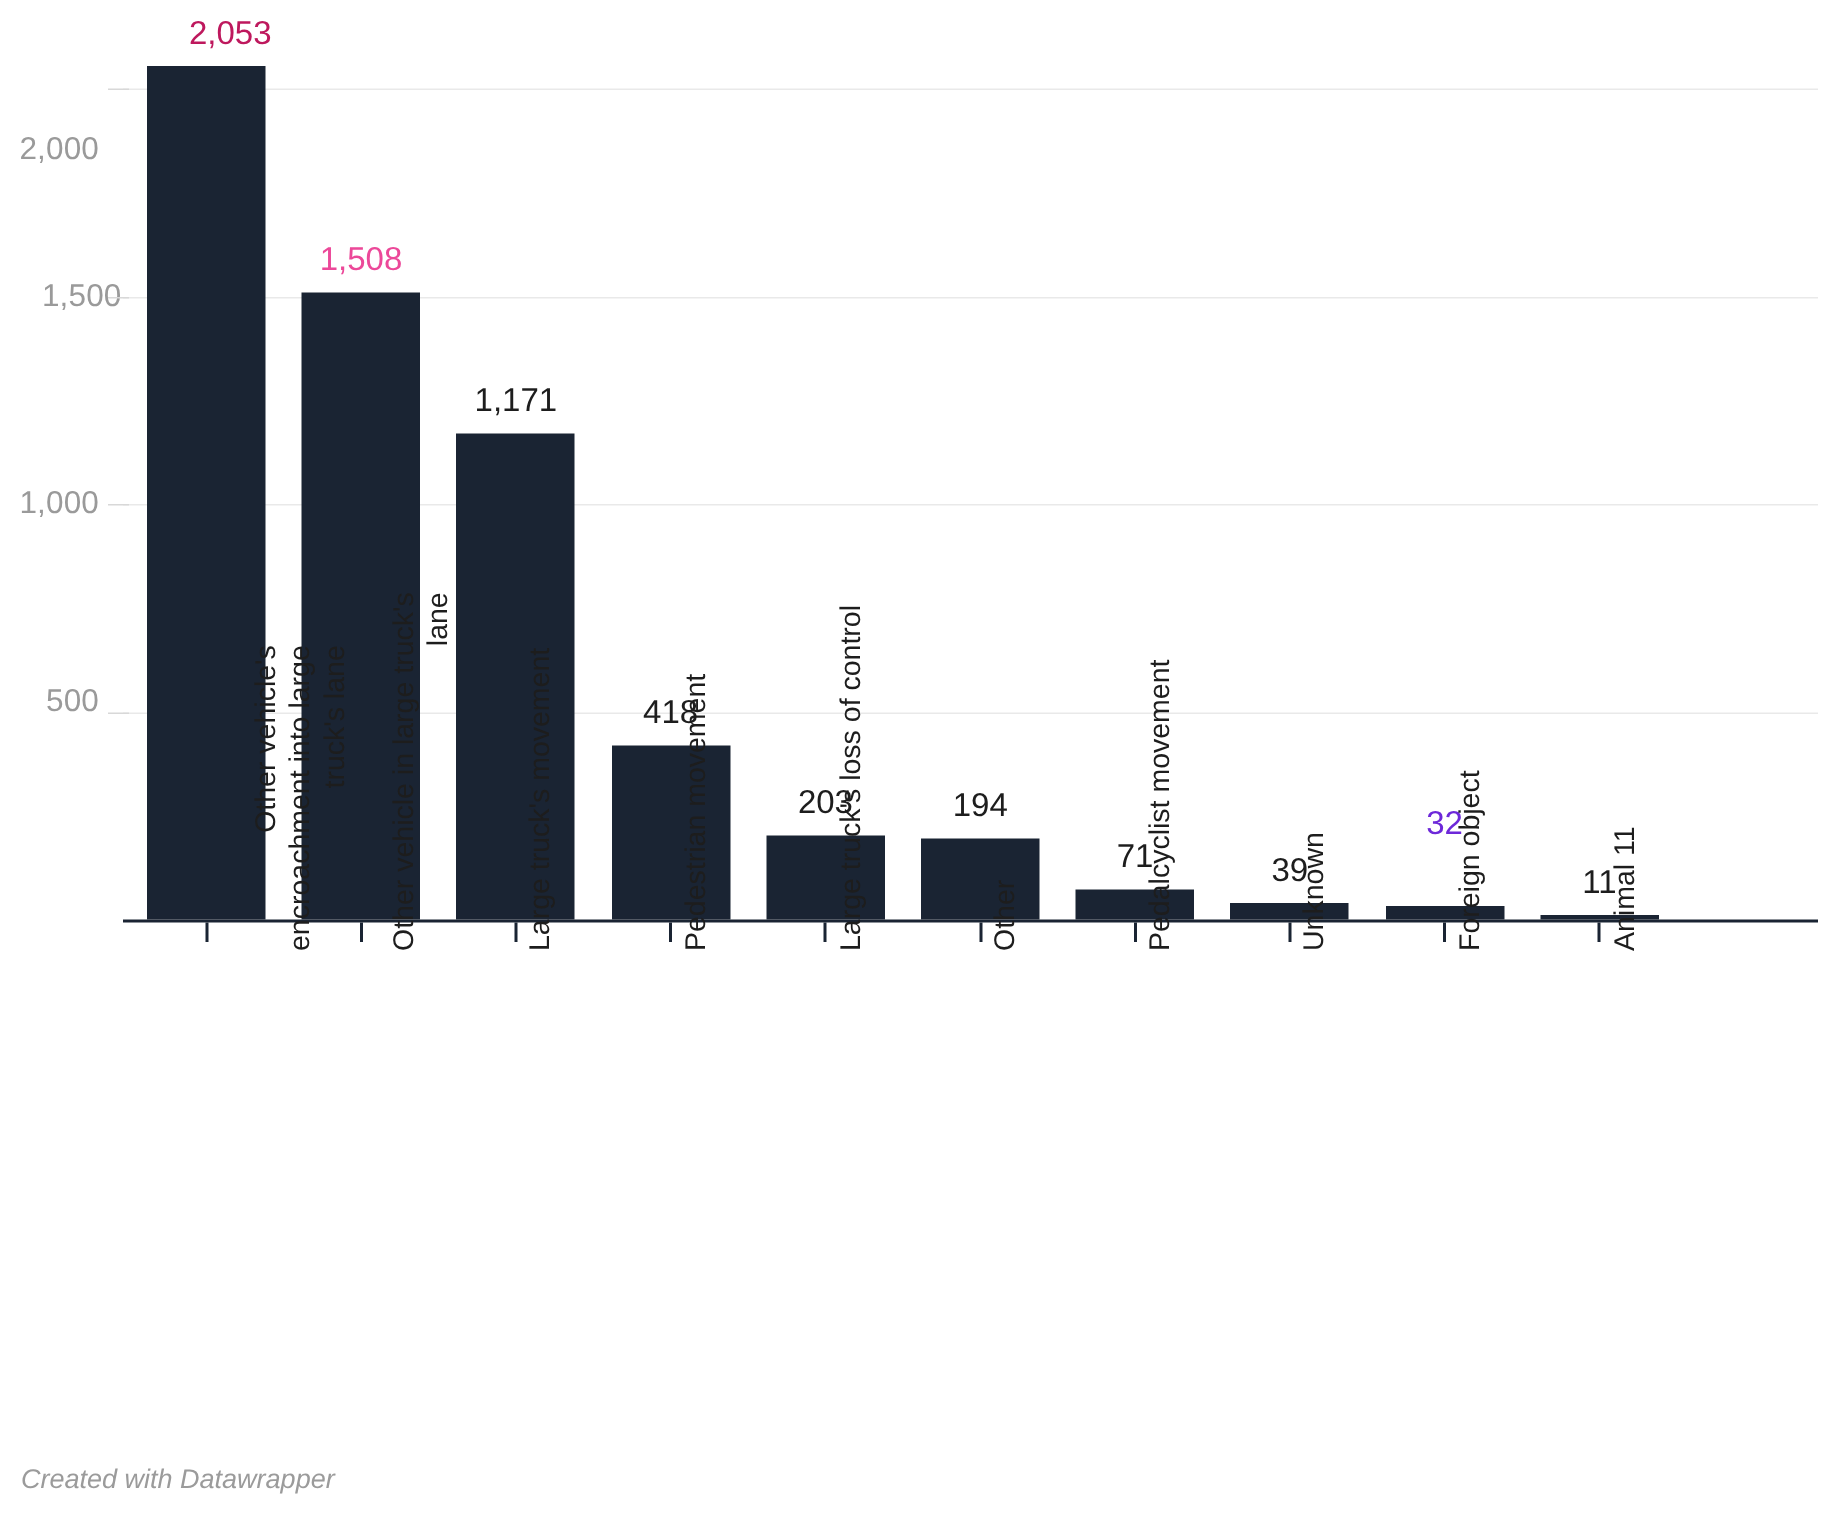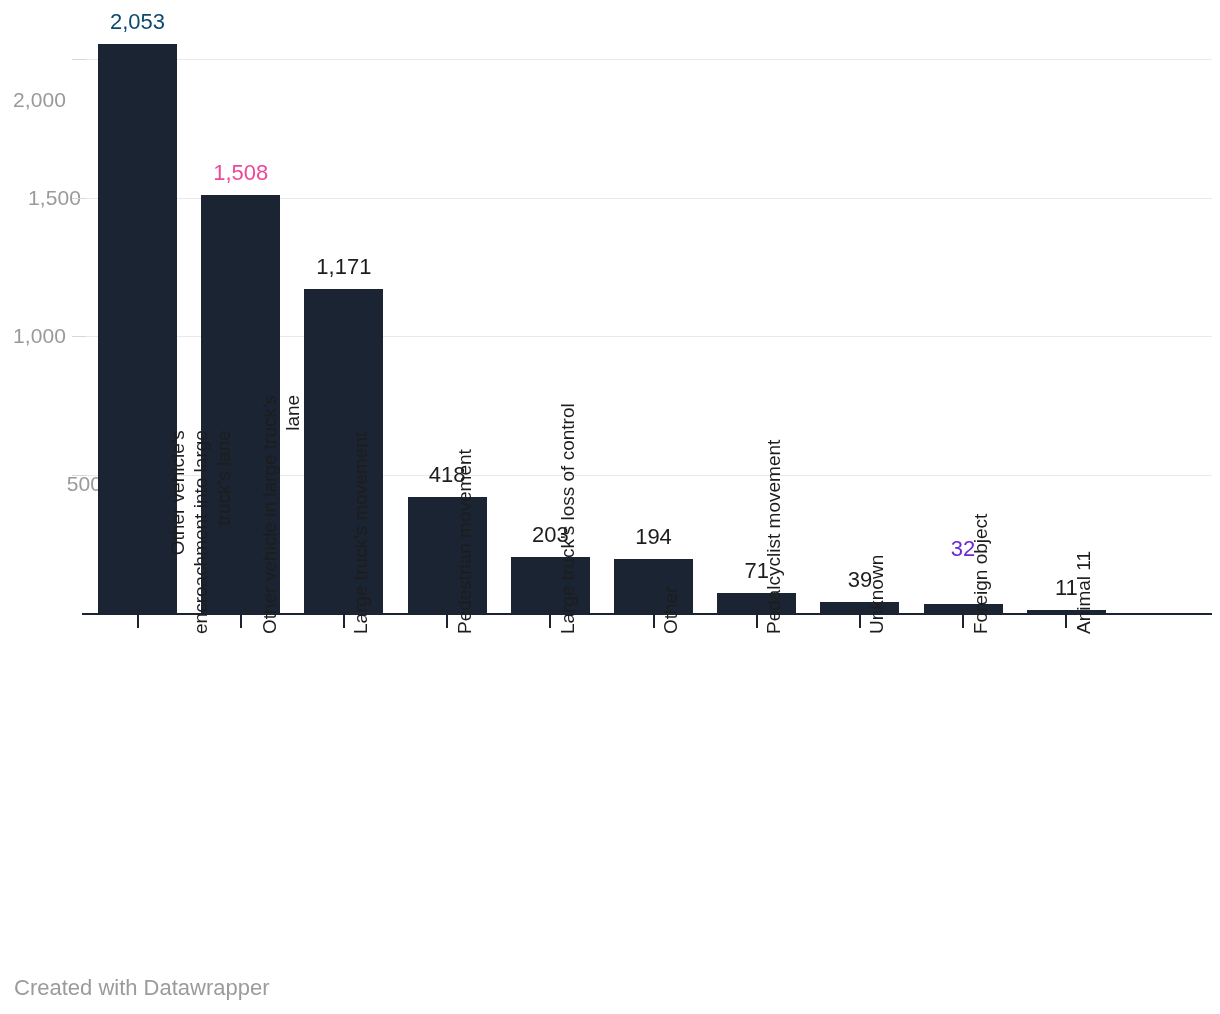--- a/index.html
+++ b/index.html
@@ -108,41 +108,42 @@
   }
   .cat-label .cat-line {
     display: block;
   }
 
   
   .footer {
     position: absolute;
     left: 14px;
     top: 977px;
-    font-size: 22px;
+    font-size: 18px;
     color: #9b9b9b;
     line-height: 1;
+    font-style: italic;
   }
 </style>
 </head>
 <body>
 
 <div id="chart-root">
 
   <div class="plot-area">
 
     <div id="gridlines">
         <div class="gridline" style="top: 474.5px;"></div>
         <div class="gridline" style="top: 336px;"></div>
         <div class="gridline" style="top: 197.5px;"></div>
         <div class="gridline" style="top: 59px;"></div>
       </div>
 
     <div id="yticks">
-        <div class="ytick-label" style="top: 473px; padding-left: 36px;">500</div>
+        <div class="ytick-label" style="top: 457px;">500</div>
         <div class="ytick-dash" style="top: 474.5px;"></div>
         <div class="ytick-label" style="top: 325px;">1,000</div>
         <div class="ytick-dash" style="top: 336px;"></div>
         <div class="ytick-label" style="top: 186.5px; margin-left: 15px;">1,500</div>
         <div class="ytick-dash" style="top: 197.5px;"></div>
         <div class="ytick-label" style="top: 48px; margin-top: 41px;">2,000</div>
         <div class="ytick-dash" style="top: 59px;"></div>
       </div>
 
     <div id="bars">
@@ -152,21 +153,21 @@
         <div class="bar" style="left: 407.6px; top: 497.214px; width: 79px; height: 115.786px; background: rgb(26, 36, 51);"></div>
         <div class="bar" style="left: 510.8px; top: 556.769px; width: 79px; height: 56.231px; background: rgb(26, 36, 51);"></div>
         <div class="bar" style="left: 614px; top: 559.262px; width: 79px; height: 53.738px; background: rgb(26, 36, 51);"></div>
         <div class="bar" style="left: 717.2px; top: 593.333px; width: 79px; height: 19.667px; background: rgb(26, 36, 51);"></div>
         <div class="bar" style="left: 820.4px; top: 602.197px; width: 79px; height: 10.803px; background: rgb(26, 36, 51);"></div>
         <div class="bar" style="left: 923.6px; top: 604.136px; width: 79px; height: 8.864px; background: rgb(26, 36, 51);"></div>
         <div class="bar" style="left: 1026.8px; top: 609.953px; width: 79px; height: 3.047px; background: rgb(26, 36, 51);"></div>
       </div>
 
     <div id="values">
-        <div class="bar-value" style="left: 68px; width: 139px; top: 11.319px; color: #0c4a6e;">2,053</div>
+        <div class="bar-value" style="left: 84px; width: 139px; top: 11.319px; color: #be185d;">2,053</div>
         <div class="bar-value" style="left: 171.2px; width: 139px; top: 162.284px; color: #ec4899;">1,508</div>
         <div class="bar-value" style="left: 274.4px; width: 139px; top: 255.633px; color: rgb(29, 29, 29);">1,171</div>
         <div class="bar-value" style="left: 377.6px; width: 139px; top: 464.214px; color: rgb(29, 29, 29); text-align: center;">418</div>
         <div class="bar-value" style="left: 480.8px; width: 139px; top: 523.769px; color: rgb(29, 29, 29);">203</div>
         <div class="bar-value" style="left: 584px; width: 139px; top: 526.262px; color: rgb(29, 29, 29);">194</div>
         <div class="bar-value" style="left: 687.2px; width: 139px; top: 560.333px; color: rgb(29, 29, 29);">71</div>
         <div class="bar-value" style="left: 790.4px; width: 139px; top: 569.197px; color: rgb(29, 29, 29);">39</div>
         <div class="bar-value" style="left: 893.6px; width: 139px; top: 538px; color: #6d28d9;">32</div>
         <div class="bar-value" style="left: 996.8px; width: 139px; top: 576.953px; color: rgb(29, 29, 29); text-align: center;">11</div>
       </div>

